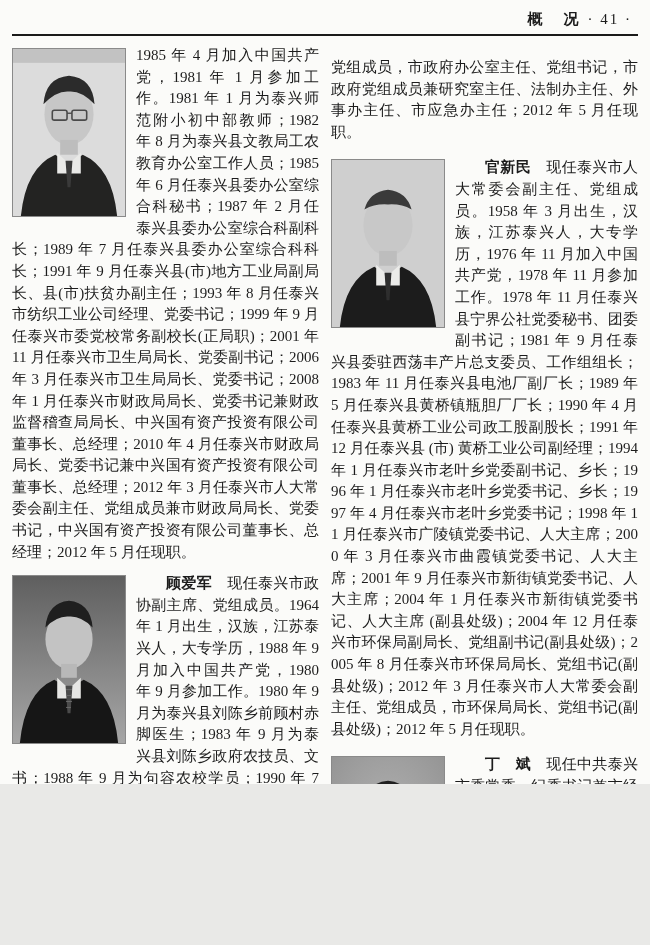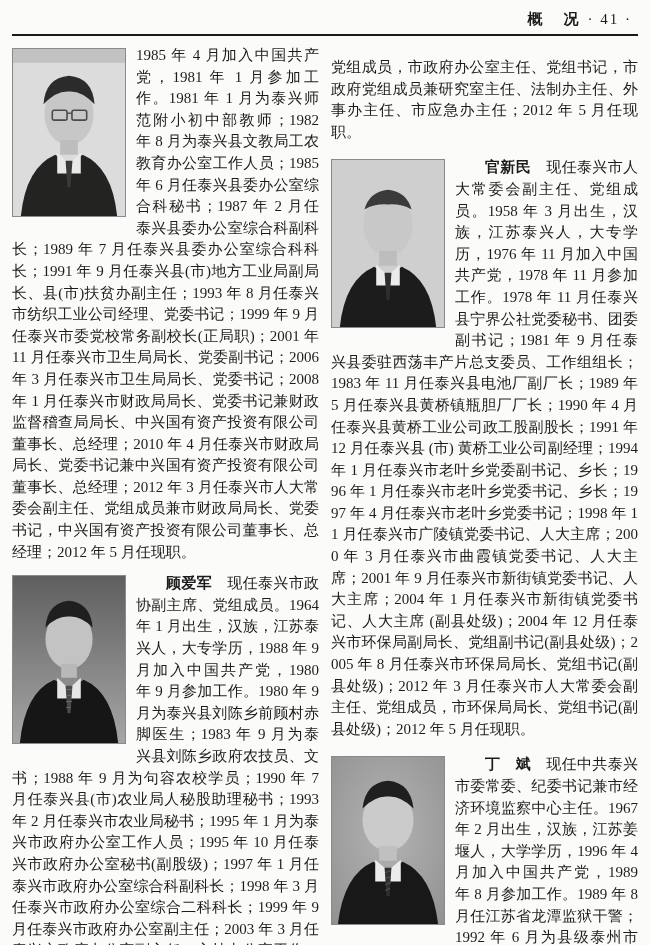--- a/index.html
+++ b/index.html
@@ -1,17 +1,17 @@
 <!DOCTYPE html>
 <html><head>
 <meta charset="utf-8">
 <style>
   html,body{margin:0;padding:0;background:#e9e9e7;}
   .page{
-    width:650px;height:945px;box-sizing:border-box;
+    width:650px;height:784px;box-sizing:border-box;
     background:#fbfbf9;overflow:hidden;
     padding:6px 12px 0 12px;
     font-family:"Liberation Serif","DejaVu Serif",serif;
     color:#1c1c1c;
     position:relative;
   }
   .header{
     text-align:right;
     font-size:15px;font-weight:bold;
     letter-spacing:3px;

